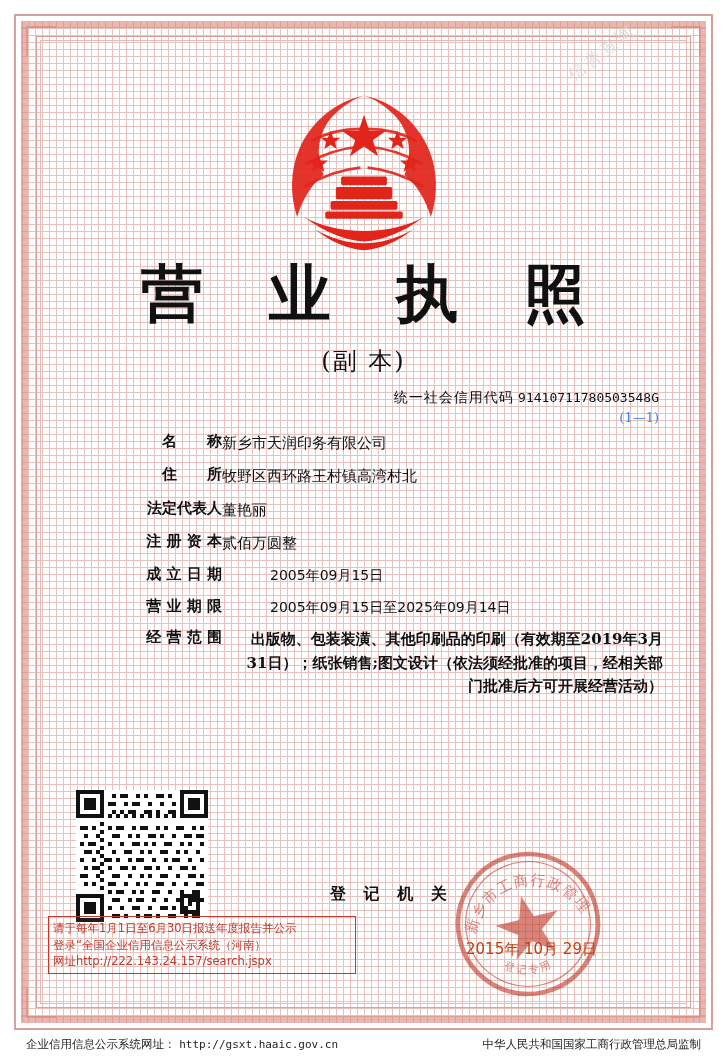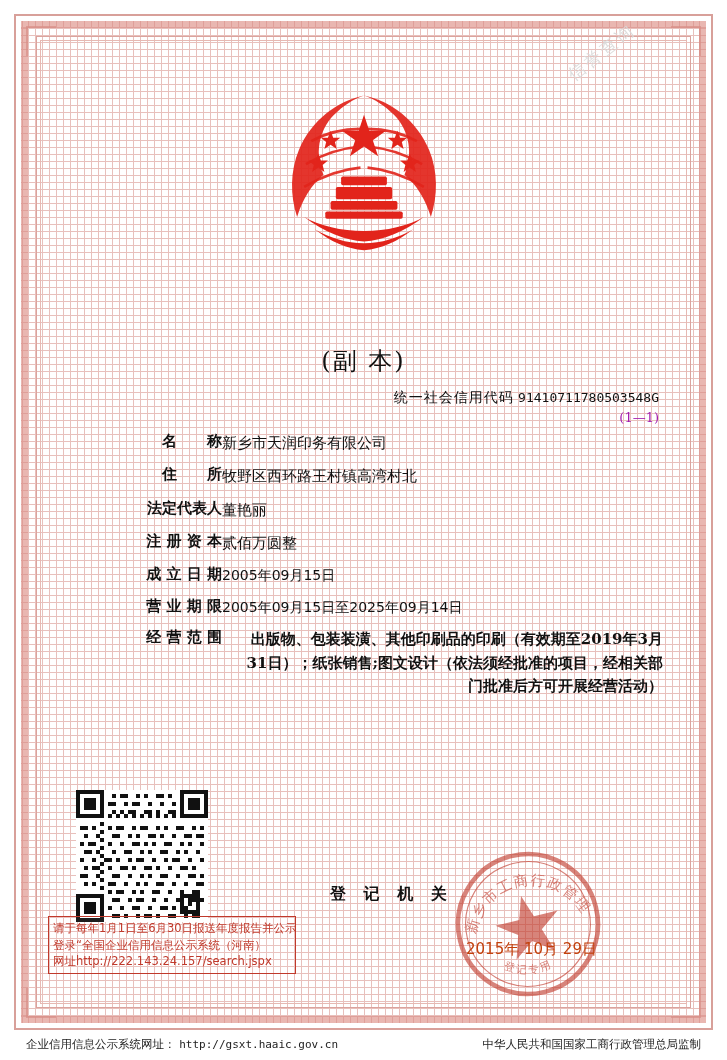--- a/index.html
+++ b/index.html
@@ -108,21 +108,21 @@
     color: #111;
     font-family: "DejaVu Serif", serif;
     white-space: nowrap;
   }
   .code-line .label { letter-spacing: 1px; }
   .code-line .value { font-family: "DejaVu Sans Mono", monospace; font-size: 13px; }
   .code-sub {
     position: absolute;
     right: 68px; top: 410px;
     font-size: 13px;
-    color: #a21caf;
+    color: #3b82f6;
     font-family: "DejaVu Serif", serif;
   }
 
   
   .fields {
     position: absolute;
     left: 104px; top: 432px; right: 64px;
   }
   .row {
     display: flex;
@@ -138,36 +138,36 @@
     font-size: 15px;
     color: #111;
     letter-spacing: 0;
   }
   .row .v {
     font-family: "DejaVu Serif", serif;
     font-size: 15px;
     color: #111;
     line-height: 1.55;
   }
-  .row .v.mono { font-family: "DejaVu Sans", sans-serif; font-size: 14px; }
+  .row .v.mono { font-family: "DejaVu Sans", sans-serif; font-size: 14px; margin-left: 48px; }
   .row.scope { margin-bottom: 0; gap: 13px; }
   .row.scope .v { max-width: 440px; font-weight: bold; }
 
   
   .qr {
     position: absolute;
     left: 76px; top: 790px;
     width: 132px; height: 132px;
   }
 
   
   .notice {
     position: absolute;
     left: 48px; top: 916px;
-    width: 248px;
+    width: 308px;
     border: 1px solid #c0392b;
     color: #c0392b;
     font-family: "DejaVu Sans", sans-serif;
     font-size: 11.5px;
     line-height: 1.45;
     padding: 3px 4px;
     background: rgba(255,255,255,0.05);
   }
   .notice div { white-space: nowrap; }
 
@@ -272,20 +272,21 @@
           <polygon points="100,30 106,48 125,48 110,59 116,77 100,66 84,77 90,59 75,48 94,48"></polygon>
           <polygon points="62,48 65,56 73,56 67,61 69,69 62,64 55,69 57,61 51,56 59,56"></polygon>
           <polygon points="138,48 141,56 149,56 143,61 145,69 138,64 131,69 133,61 127,56 135,56"></polygon>
           <polygon points="48,74 51,82 59,82 53,87 55,95 48,90 41,95 43,87 37,82 45,82"></polygon>
           <polygon points="152,74 155,82 163,82 157,87 159,95 152,90 145,95 147,87 141,82 149,82"></polygon>
         </g>
       </g>
     </svg>
   </div>
 
+  <div class="title">营 业 执 照</div>
   <div class="subtitle">(副 本)</div>
 
   <div class="code-line">
     <span class="label">统一社会信用代码</span>
     <span class="value">91410711780503548G</span>
   </div>
   <div class="code-sub">(1—1)</div>
 
   <div class="fields">
     <div class="row">

